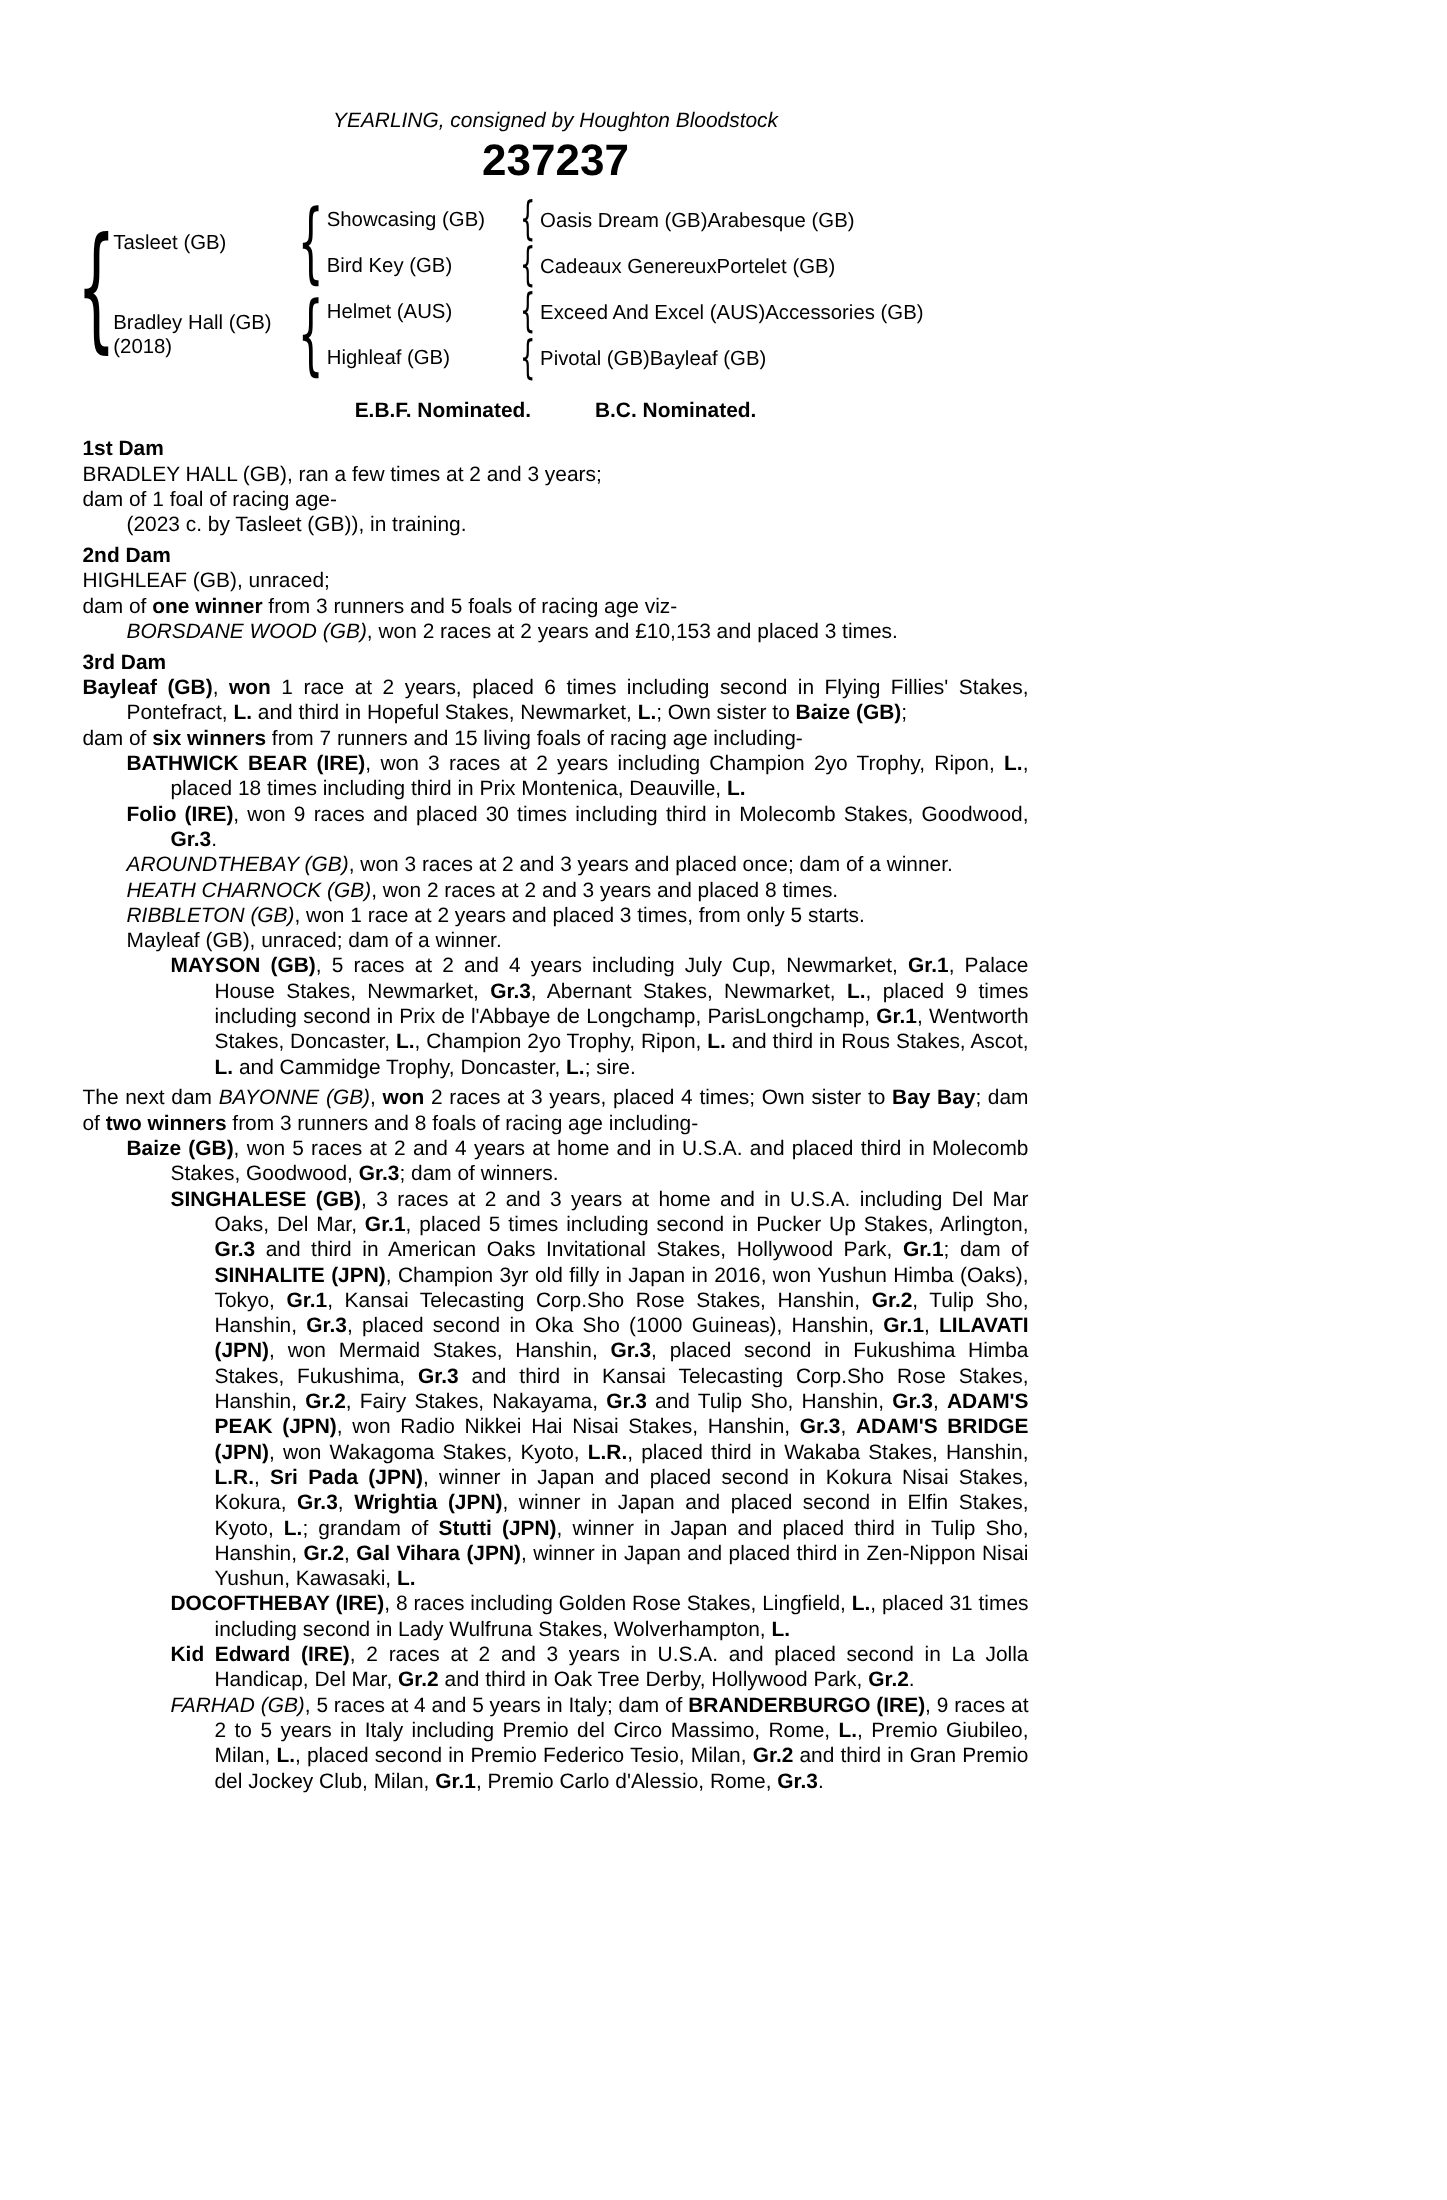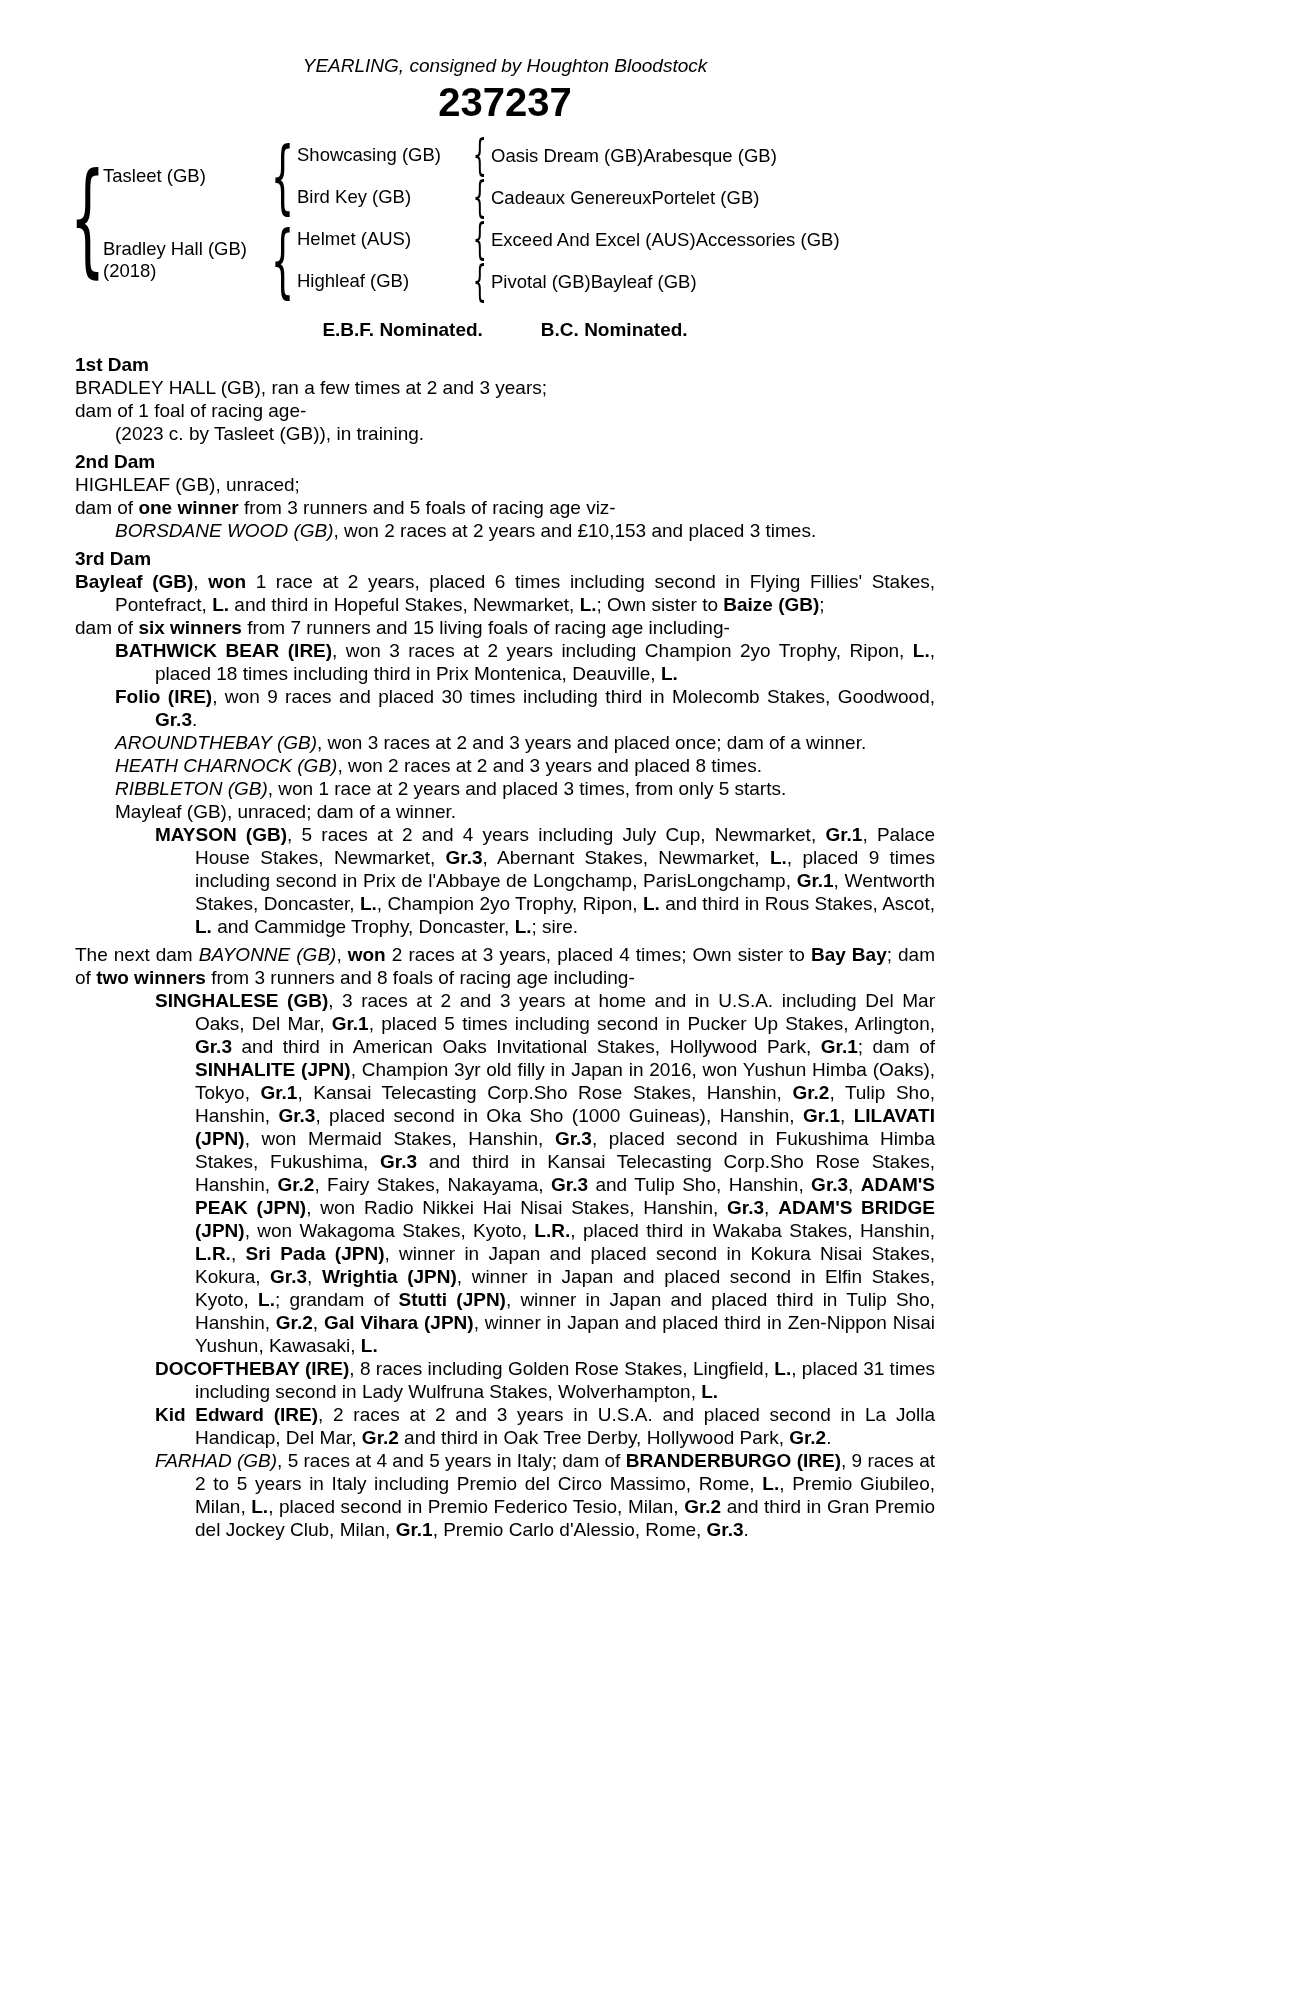--- a/index.html
+++ b/index.html
@@ -1,18 +1,18 @@
 <!DOCTYPE html>
 <html><head>
 <meta charset="utf-8">
 <style>
   html,body{margin:0;padding:0;background:#ffffff;}
   body{width:1315px;height:2000px;font-family:"Liberation Sans",sans-serif;color:#000;-webkit-font-smoothing:antialiased;}
   .page{width:860px;margin-left:75px;padding-top:54px;}
-  .consign{text-align:center;font-style:italic;font-size:19px;line-height:24px;}
+  .consign{text-align:center;font-style:italic;font-size:19px;line-height:24px;margin-top:44px;}
   .lots{display:flex;justify-content:center;font-weight:bold;font-size:40px;line-height:1;margin-top:4px;}
   .stand{font-weight:bold;font-size:19px;margin-top:17px;}
   
   .ped{display:flex;align-items:center;margin-top:12px;font-size:18.5px;}
   .colt-info{width:213px;line-height:23px;}
   .colt-info .name{font-weight:bold;}
   .brace{display:flex;align-items:center;justify-content:center;font-family:"DejaVu Sans",sans-serif;font-weight:400;overflow:visible;}
   .brace span{display:block;line-height:1;}
   .br-xl{width:26px;height:140px;}
   .br-xl span{font-size:112px;transform:scale(0.5,1.1);}
@@ -151,20 +151,21 @@
         <div class="para l1"><span class="b">BATHWICK BEAR (IRE)</span><span>, won 3 races at 2 years including Champion 2yo Trophy, Ripon, </span><span class="b">L.</span><span>, placed 18 times including third in Prix Montenica, Deauville, </span><span class="b">L.</span></div>
         <div class="para l1"><span class="b">Folio (IRE)</span><span>, won 9 races and placed 30 times including third in Molecomb Stakes, Goodwood, </span><span class="b">Gr.3</span><span>.</span></div>
         <div class="para l1"><span class="i">AROUNDTHEBAY (GB)</span><span>, won 3 races at 2 and 3 years and placed once; dam of a winner.</span></div>
         <div class="para l1"><span class="i">HEATH CHARNOCK (GB)</span><span>, won 2 races at 2 and 3 years and placed 8 times.</span></div>
         <div class="para l1"><span class="i">RIBBLETON (GB)</span><span>, won 1 race at 2 years and placed 3 times, from only 5 starts.</span></div>
         <div class="para l1"><span>Mayleaf (GB), unraced; dam of a winner.</span></div>
         <div class="para l2"><span class="b">MAYSON (GB)</span><span>, 5 races at 2 and 4 years including July Cup, Newmarket, </span><span class="b">Gr.1</span><span>, Palace House Stakes, Newmarket, </span><span class="b">Gr.3</span><span>, Abernant Stakes, Newmarket, </span><span class="b">L.</span><span>, placed 9 times including second in Prix de l'Abbaye de Longchamp, ParisLongchamp, </span><span class="b">Gr.1</span><span>, Wentworth Stakes, Doncaster, </span><span class="b">L.</span><span>, Champion 2yo Trophy, Ripon, </span><span class="b">L.</span><span> and third in Rous Stakes, Ascot, </span><span class="b">L.</span><span> and Cammidge Trophy, Doncaster, </span><span class="b">L.</span><span>; sire.</span></div>
       </div>
       <div class="section">
         <div class="para l0 nohang"><span>The next dam </span><span class="i">BAYONNE (GB)</span><span>, </span><span class="b">won</span><span> 2 races at 3 years, placed 4 times; Own sister to </span><span class="b">Bay Bay</span><span>; dam of </span><span class="b">two winners</span><span> from 3 runners and 8 foals of racing age including-</span></div>
+        <div class="para l1"><span class="b">Baize (GB)</span><span>, won 5 races at 2 and 4 years at home and in U.S.A. and placed third in Molecomb Stakes, Goodwood, </span><span class="b">Gr.3</span><span>; dam of winners.</span></div>
         <div class="para l2"><span class="b">SINGHALESE (GB)</span><span>, 3 races at 2 and 3 years at home and in U.S.A. including Del Mar Oaks, Del Mar, </span><span class="b">Gr.1</span><span>, placed 5 times including second in Pucker Up Stakes, Arlington, </span><span class="b">Gr.3</span><span> and third in American Oaks Invitational Stakes, Hollywood Park, </span><span class="b">Gr.1</span><span>; dam of </span><span class="b">SINHALITE (JPN)</span><span>, Champion 3yr old filly in Japan in 2016, won Yushun Himba (Oaks), Tokyo, </span><span class="b">Gr.1</span><span>, Kansai Telecasting Corp.Sho Rose Stakes, Hanshin, </span><span class="b">Gr.2</span><span>, Tulip Sho, Hanshin, </span><span class="b">Gr.3</span><span>, placed second in Oka Sho (1000 Guineas), Hanshin, </span><span class="b">Gr.1</span><span>, </span><span class="b">LILAVATI (JPN)</span><span>, won Mermaid Stakes, Hanshin, </span><span class="b">Gr.3</span><span>, placed second in Fukushima Himba Stakes, Fukushima, </span><span class="b">Gr.3</span><span> and third in Kansai Telecasting Corp.Sho Rose Stakes, Hanshin, </span><span class="b">Gr.2</span><span>, Fairy Stakes, Nakayama, </span><span class="b">Gr.3</span><span> and Tulip Sho, Hanshin, </span><span class="b">Gr.3</span><span>, </span><span class="b">ADAM'S PEAK (JPN)</span><span>, won Radio Nikkei Hai Nisai Stakes, Hanshin, </span><span class="b">Gr.3</span><span>, </span><span class="b">ADAM'S BRIDGE (JPN)</span><span>, won Wakagoma Stakes, Kyoto, </span><span class="b">L.R.</span><span>, placed third in Wakaba Stakes, Hanshin, </span><span class="b">L.R.</span><span>, </span><span class="b">Sri Pada (JPN)</span><span>, winner in Japan and placed second in Kokura Nisai Stakes, Kokura, </span><span class="b">Gr.3</span><span>, </span><span class="b">Wrightia (JPN)</span><span>, winner in Japan and placed second in Elfin Stakes, Kyoto, </span><span class="b">L.</span><span>; grandam of </span><span class="b">Stutti (JPN)</span><span>, winner in Japan and placed third in Tulip Sho, Hanshin, </span><span class="b">Gr.2</span><span>, </span><span class="b">Gal Vihara (JPN)</span><span>, winner in Japan and placed third in Zen-Nippon Nisai Yushun, Kawasaki, </span><span class="b">L.</span></div>
         <div class="para l2"><span class="b">DOCOFTHEBAY (IRE)</span><span>, 8 races including Golden Rose Stakes, Lingfield, </span><span class="b">L.</span><span>, placed 31 times including second in Lady Wulfruna Stakes, Wolverhampton, </span><span class="b">L.</span></div>
         <div class="para l2"><span class="b">Kid Edward (IRE)</span><span>, 2 races at 2 and 3 years in U.S.A. and placed second in La Jolla Handicap, Del Mar, </span><span class="b">Gr.2</span><span> and third in Oak Tree Derby, Hollywood Park, </span><span class="b">Gr.2</span><span>.</span></div>
         <div class="para l2"><span class="i">FARHAD (GB)</span><span>, 5 races at 4 and 5 years in Italy; dam of </span><span class="b">BRANDERBURGO (IRE)</span><span>, 9 races at 2 to 5 years in Italy including Premio del Circo Massimo, Rome, </span><span class="b">L.</span><span>, Premio Giubileo, Milan, </span><span class="b">L.</span><span>, placed second in Premio Federico Tesio, Milan, </span><span class="b">Gr.2</span><span> and third in Gran Premio del Jockey Club, Milan, </span><span class="b">Gr.1</span><span>, Premio Carlo d'Alessio, Rome, </span><span class="b">Gr.3</span><span>.</span></div>
       </div>
     </div>
 
 </div>
 
 </body></html>

